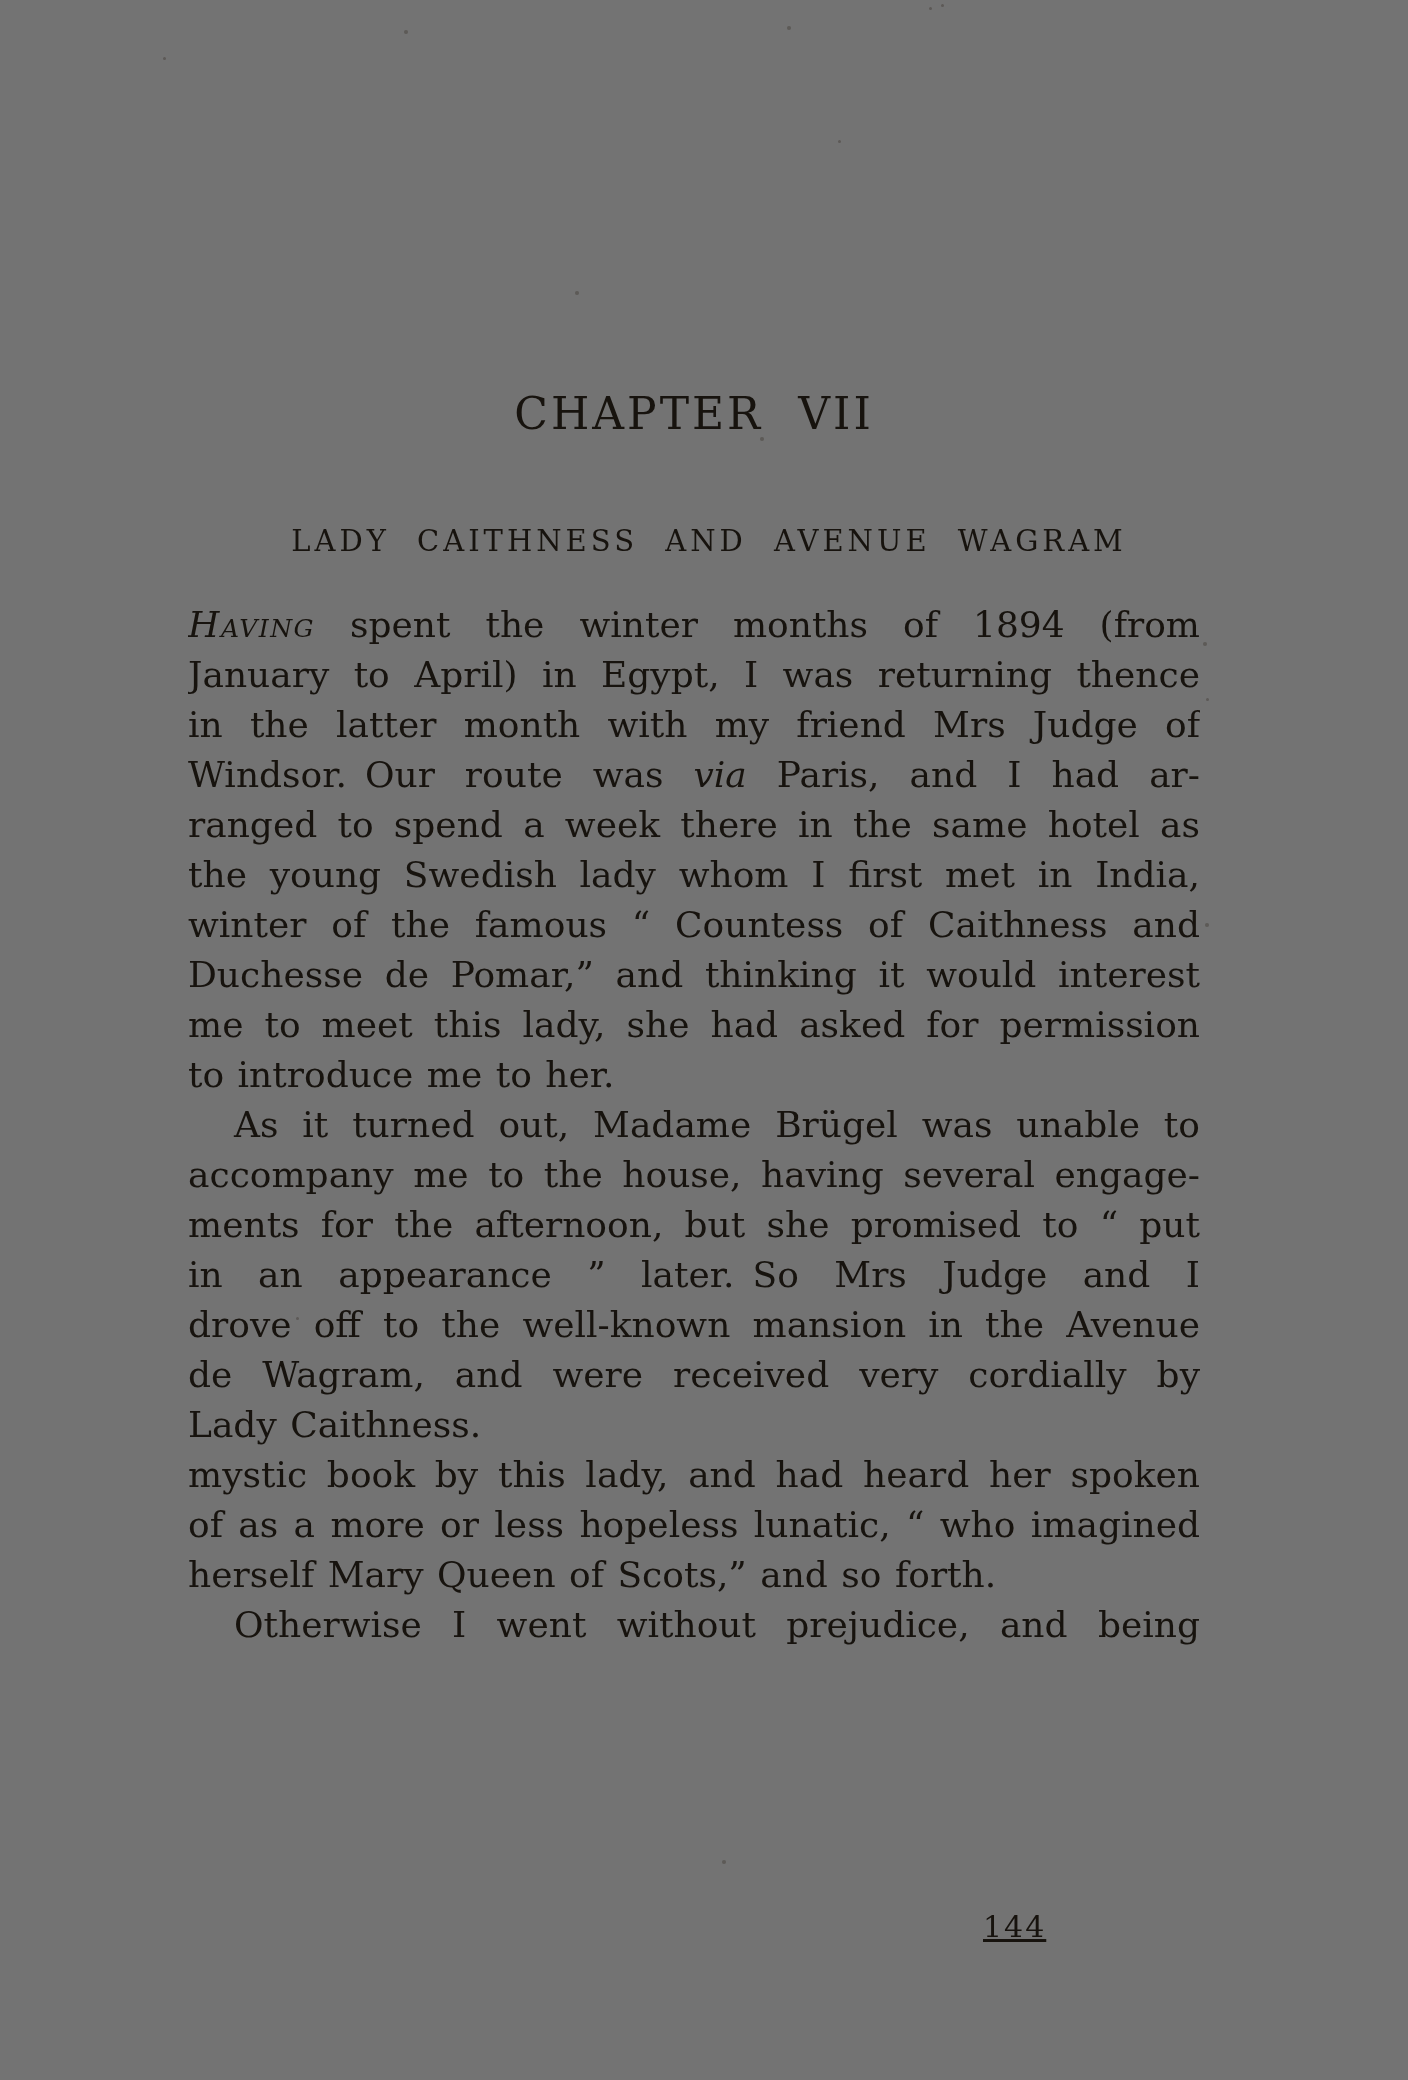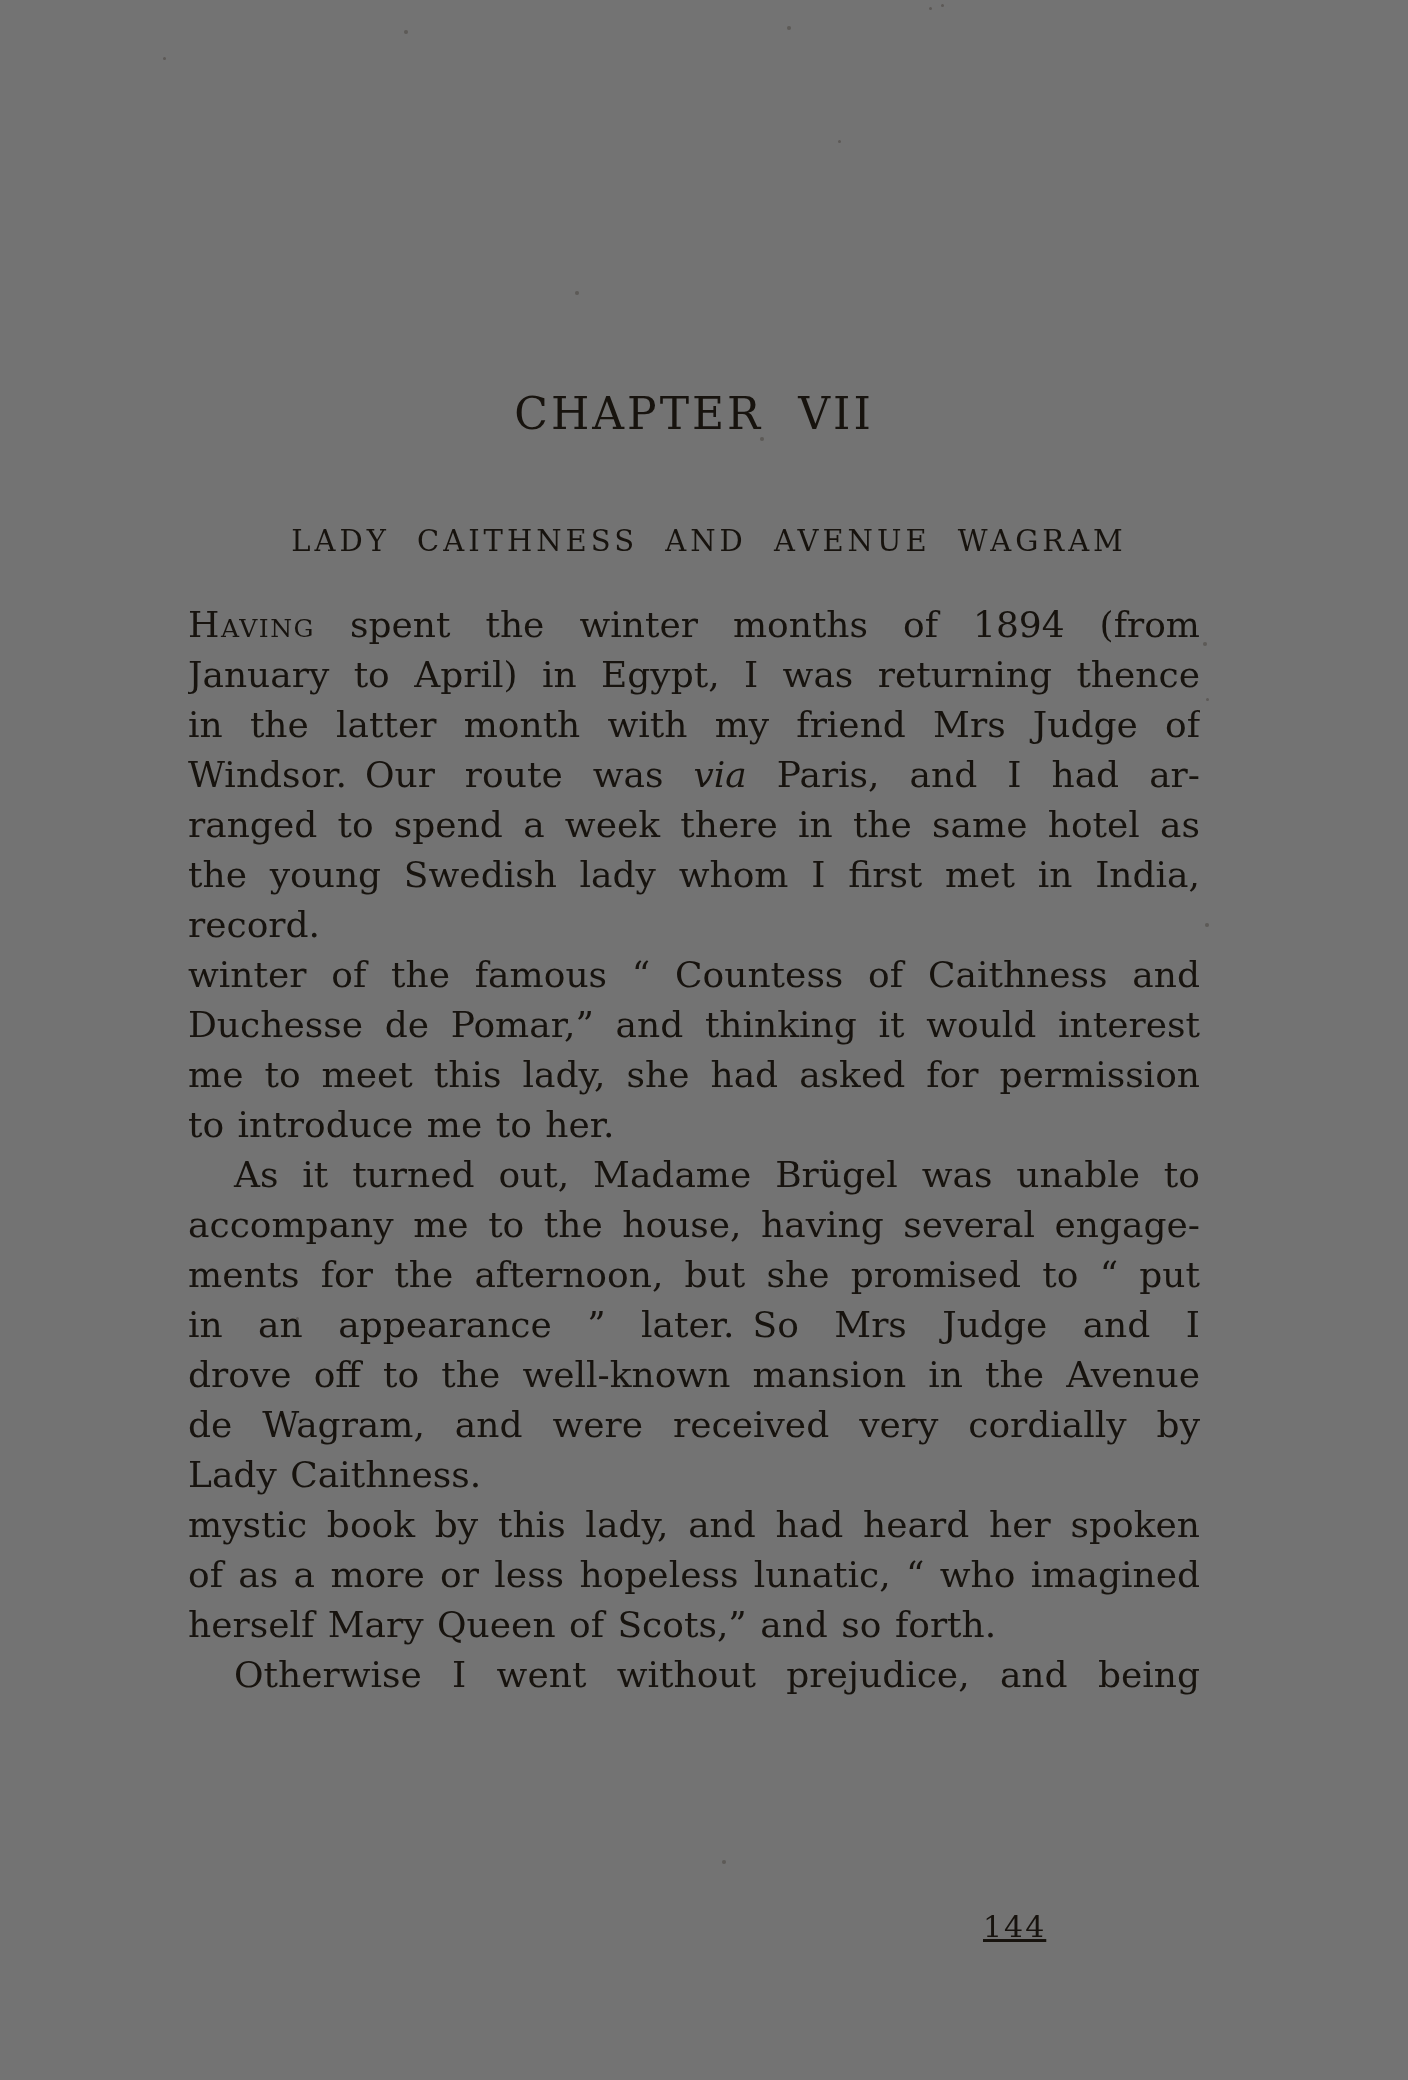--- a/index.html
+++ b/index.html
@@ -51,21 +51,21 @@
     line-height: 50px;
     overflow: hidden;
     text-align: justify;
     word-spacing: 2px;
   }
   
   .ln::after { content: ""; display: inline-block; width: 100%; height: 0; }
   .ln.last { text-align: left; }
   .ln.indent { text-indent: 46px; }
   .it { font-style: italic; }
-  .sc { font-variant: small-caps; letter-spacing: 1.5px; }
+  .sc { font-variant: small-caps; letter-spacing: 1.5px; font-style: italic; }
   .pagenum {
     position: absolute;
     top: 1912px;
     left: 983px;
     font-size: 30px;
     letter-spacing: 2px;
     line-height: 1;
     text-decoration: underline;
   }
   .speck {
@@ -83,21 +83,20 @@
 
   <h2 class="section">LADY CAITHNESS AND AVENUE WAGRAM</h2>
 
   <div class="bodytext" id="body-text">
       <div class="ln"><span class="sc">Having</span><span> spent the winter months of 1894 (from</span></div>
       <div class="ln"><span>January to April) in Egypt, I was returning thence</span></div>
       <div class="ln"><span>in the latter month with my friend Mrs Judge of</span></div>
       <div class="ln"><span>Windsor. Our route was </span><span class="it">via</span><span> Paris, and I had ar-</span></div>
       <div class="ln"><span>ranged to spend a week there in the same hotel as</span></div>
       <div class="ln"><span>the young Swedish lady whom I first met in India,</span></div>
-      <div class="ln last"><span>record.</span></div>
       <div class="ln"><span>winter of the famous “ Countess of Caithness and</span></div>
       <div class="ln"><span>Duchesse de Pomar,” and thinking it would interest</span></div>
       <div class="ln"><span>me to meet this lady, she had asked for permission</span></div>
       <div class="ln last"><span>to introduce me to her.</span></div>
       <div class="ln indent"><span>As it turned out, Madame Brügel was unable to</span></div>
       <div class="ln"><span>accompany me to the house, having several engage-</span></div>
       <div class="ln"><span>ments for the afternoon, but she promised to “ put</span></div>
       <div class="ln"><span>in an appearance ” later. So Mrs Judge and I</span></div>
       <div class="ln"><span>drove off to the well-known mansion in the Avenue</span></div>
       <div class="ln"><span>de Wagram, and were received very cordially by</span></div>

